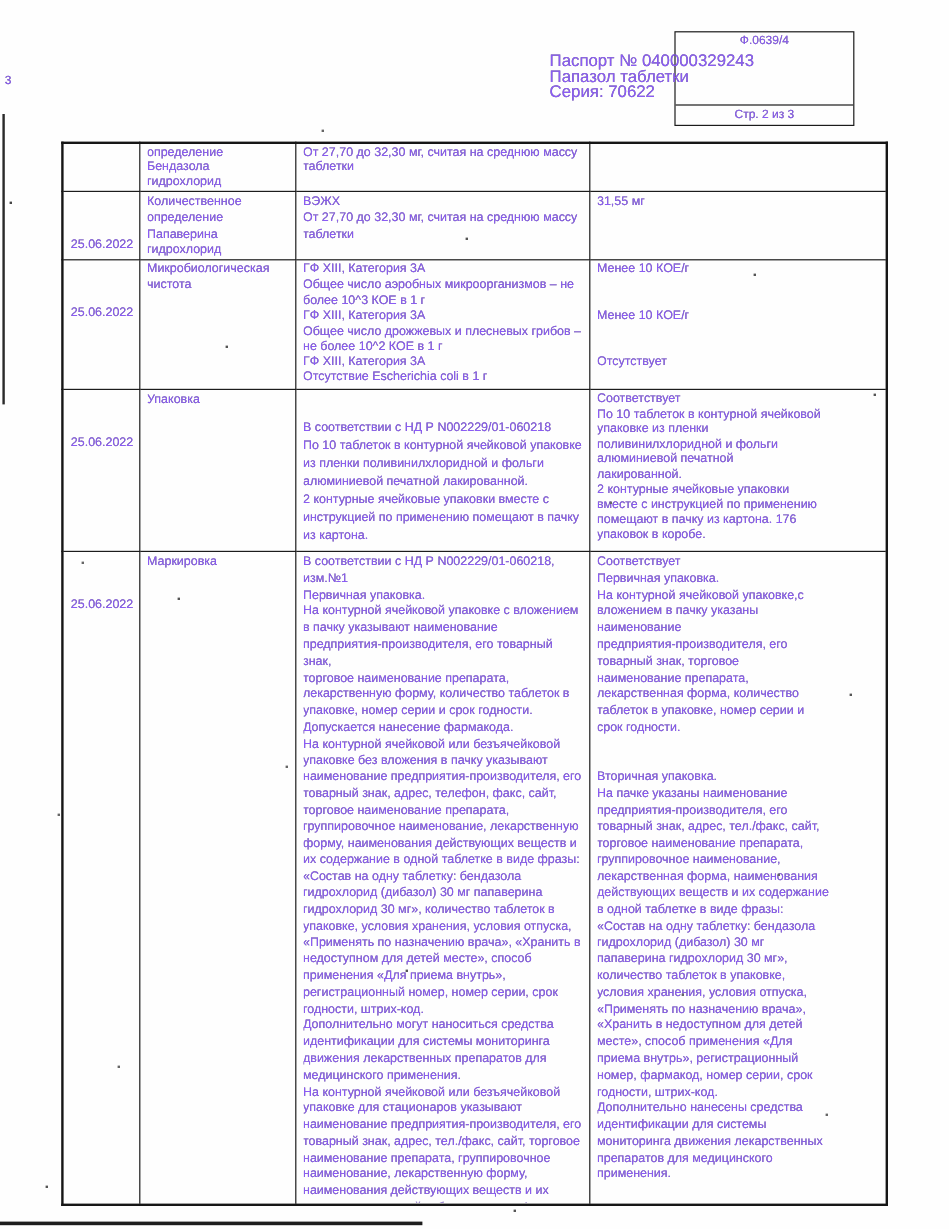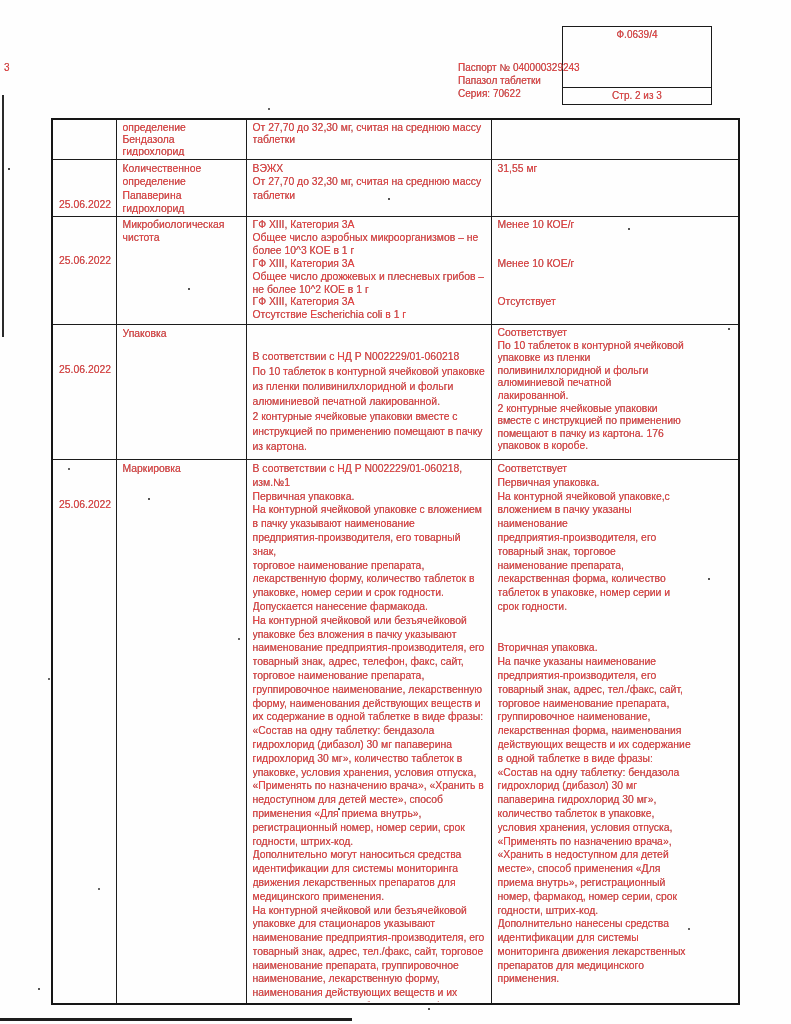--- a/index.html
+++ b/index.html
@@ -2,39 +2,39 @@
 <html><head>
 <meta charset="utf-8">
 <style>
   html,body{margin:0;padding:0;background:#ffffff;}
   .page{
     position:relative;
     width:791px;height:1024px;
     background:#fefefe;
     overflow:hidden;
     font-family:"Liberation Sans", sans-serif;
-    color:#ef4444;
+    color:#8b5cf6;
   }
   .ink{ text-shadow:0 0 0.5px rgba(10,10,10,0.6); }
 
   
   .formbox{
     position:absolute; left:562px; top:26px; width:148px;
     border:1.6px solid #1b1b1b;
   }
   .formbox .cellrow{
     height:16px; line-height:16px; text-align:center;
     font-size:10px;
   }
   .formbox .cellrow + .cellrow{ border-top:1.6px solid #1b1b1b;margin-top:44px; }
 
   
   .passblock{
-    position:absolute; left:458px; top:61px;
-    font-size:10px; line-height:13px;
+    position:absolute; left:458px; top:44px;
+    font-size:14px; line-height:13px;
   }
 
   
   table.qc{
     position:absolute; left:51px; top:118px;
     border-collapse:collapse; table-layout:fixed;
     width:687px;
     border:2px solid #161616;
     padding-left:18px;
   }

